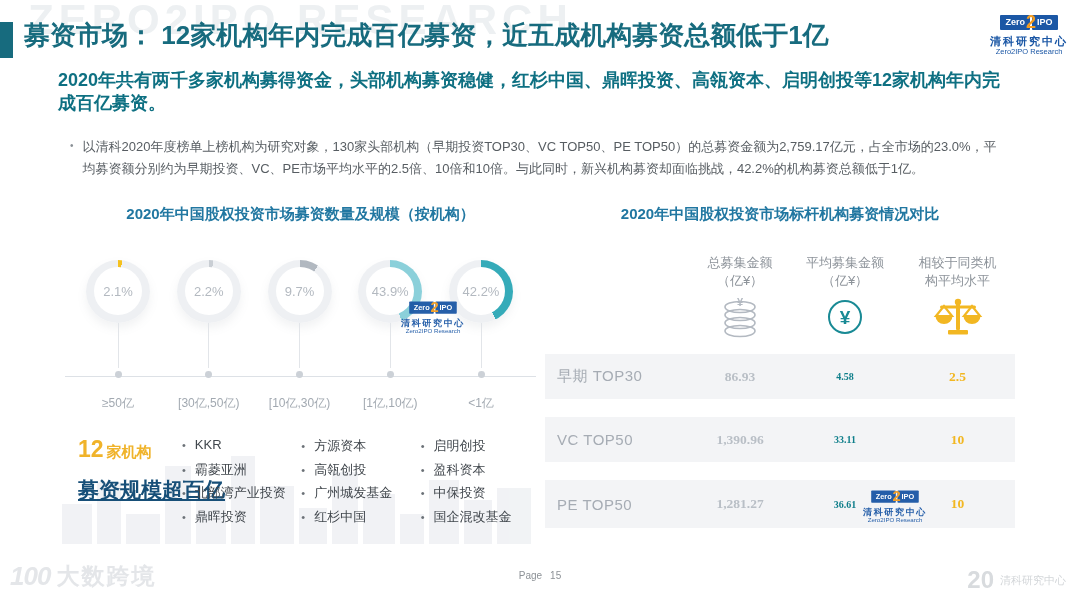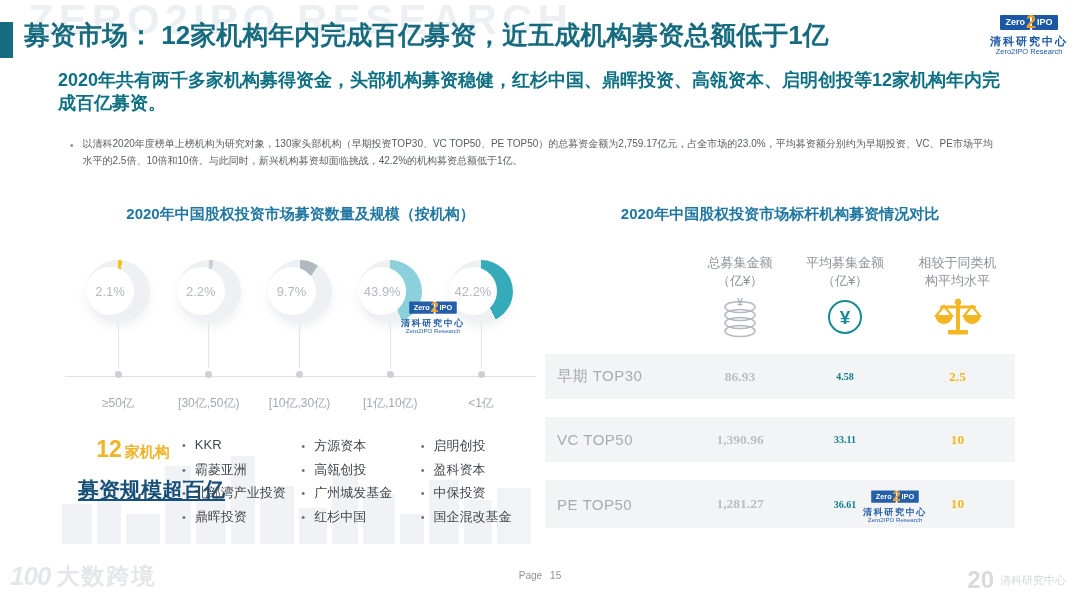--- a/index.html
+++ b/index.html
@@ -19,47 +19,47 @@
   .z2two{color:#f49c1f;font-size:18px;font-weight:bold;margin:0 -4px;position:relative;z-index:1;}
   .z2cn{color:#1b57a5;font-size:11px;font-weight:bold;letter-spacing:2px;margin-top:2px;}
   .z2en{color:#1b57a5;font-size:7.5px;margin-top:1px;}
   .z2logo-top{position:absolute;right:12px;top:12px;z-index:2;}
   .z2logo.sm{transform:scale(.82);transform-origin:top left;opacity:.95;}
 
   .subtitle{position:absolute;left:58px;top:69px;width:948px;font-size:18px;line-height:1.3;
             font-weight:bold;color:#0e7082;z-index:1;}
   .bullet-wrap{position:absolute;left:70px;top:136px;width:928px;display:flex;gap:9px;}
   .bullet-dot{color:#8a9096;font-size:10px;padding-top:4px;}
-  .bullet-text{font-size:10px;line-height:1.68;color:#575d62;margin:0;}
+  .bullet-text{font-size:13px;line-height:1.68;color:#575d62;margin:0;}
 
   
   .chart-left{position:absolute;left:63px;top:205px;width:475px;z-index:1;}
   .chart-title{text-align:center;font-size:15px;font-weight:bold;color:#2177a1;}
   .donut-row{position:relative;display:flex;justify-content:space-between;margin-top:36px;
              padding:0 12px 0 10px;height:152px;}
   .axis-line{position:absolute;left:2px;right:2px;top:116px;height:1px;background:#dde1e6;}
   .donut-col{display:flex;flex-direction:column;align-items:center;width:90px;position:relative;}
   .donut{width:64px;height:64px;border-radius:50%;
          background:conic-gradient(var(--c) calc(var(--v)*1%),#eef0f3 0);
-         display:flex;align-items:center;justify-content:flex-start;
+         display:flex;align-items:center;justify-content:center;
          box-shadow:0 5px 10px rgba(120,130,140,.10);}
   .donut-inner{width:48px;height:48px;border-radius:50%;background:#fff;
                display:flex;align-items:center;justify-content:center;}
   .donut-pct{font-size:13px;color:#b3b9c0;}
   .connector{width:1px;height:46px;background:#e2e5e9;}
   .axis-dot{width:7px;height:7px;border-radius:50%;background:#ccd1d7;margin-top:3px;z-index:1;}
   .range-label{margin-top:17px;font-size:12px;color:#a2a9b1;white-space:nowrap;}
   .chart-wm{position:absolute;left:338px;top:94px;z-index:3;}
 
   
   .skyline{position:absolute;left:62px;top:452px;width:476px;height:92px;display:flex;
            align-items:flex-end;gap:5px;opacity:.8;z-index:0;}
   .skyline div{background:#eef0f3;}
   .highlight{position:absolute;left:78px;top:436px;width:110px;z-index:1;}
-  .hl-line1{color:#f0b32a;font-weight:bold;font-size:15px;text-align:center;}
+  .hl-line1{color:#f0b32a;font-weight:bold;font-size:15px;}
   .hl-num{font-size:23px;margin-right:3px;}
   .hl-line2{margin-top:13px;font-size:21px;font-weight:bold;color:#174f78;white-space:nowrap;text-decoration:underline;}
   .org-columns{position:absolute;left:182px;top:437px;display:flex;width:358px;z-index:1;}
   .org-col{width:121px;display:flex;flex-direction:column;}
   .org-item{display:flex;gap:9px;align-items:baseline;height:23.5px;font-size:13px;color:#41474d;}
   .org-dot{color:#6b7177;font-size:11px;}
 
   
   .chart-right{position:absolute;left:545px;top:205px;width:470px;z-index:1;}
   .thead,.ticons,.trow{display:grid;grid-template-columns:145px 100px 110px 1fr;}

